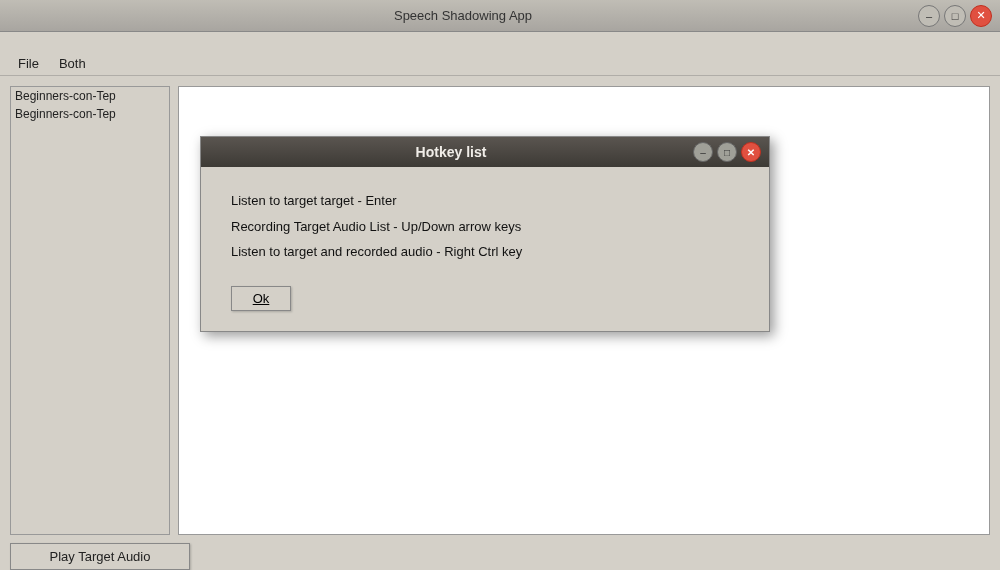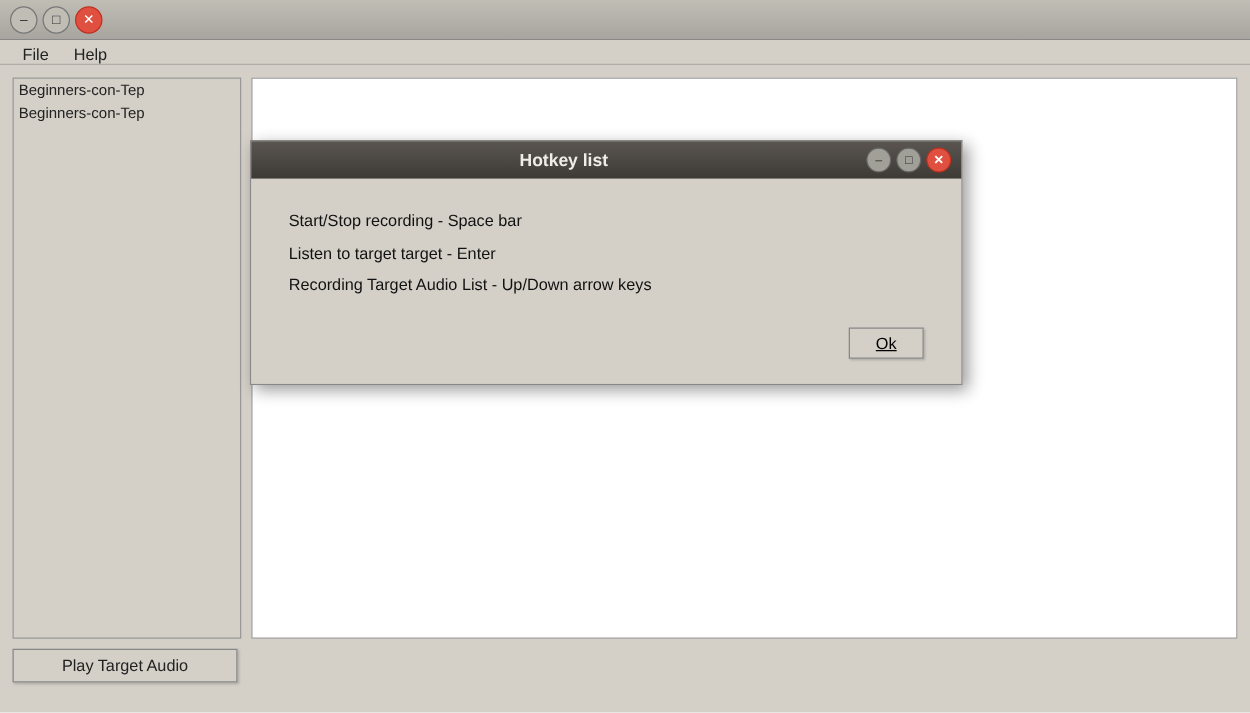--- a/index.html
+++ b/index.html
@@ -50,23 +50,23 @@
     }
     .title-btn.close {
       background: #e05040;
       border-color: #c03020;
       color: white;
     }
 
     
     .menu-bar {
       background: #d4d0c8;
-      height: 20px;
-      display: flex;
-      align-items: flex-start;
+      height: 44px;
+      display: flex;
+      align-items: flex-end;
       padding: 0 8px;
       border-bottom: 1px solid #b0ada8;
     }
     .menu-item {
       padding: 4px 10px;
       font-size: 13px;
       color: #222;
       cursor: pointer;
     }
 
@@ -81,21 +81,21 @@
     }
 
     
     .content-area {
       display: flex;
       flex: 1;
       gap: 8px;
     }
 
     .list-panel {
-      width: 183px;
+      width: 160px;
       background: #d4d0c8;
       border: 1px solid #999;
       overflow-y: auto;
       flex-shrink: 0;
     }
     .list-item {
       padding: 2px 4px;
       font-size: 12px;
       color: #222;
       white-space: nowrap;
@@ -201,21 +201,21 @@
     }
     .hotkey-item {
       font-size: 13px;
       color: #111;
       margin-bottom: 6px;
       line-height: 1.5;
     }
 
     .dialog-ok-row {
       display: flex;
-      justify-content: flex-end;
+      justify-content: flex-start;
       text-decoration: underline;
     }
     .ok-btn {
       min-width: 60px;
       padding: 4px 20px;
       background: #d4d0c8;
       border: 1px solid #888;
       cursor: pointer;
       font-size: 13px;
       box-shadow: 1px 1px 2px rgba(0,0,0,0.2);
@@ -223,30 +223,31 @@
 
     
     .list-panel::-webkit-scrollbar { width: 12px; }
     .list-panel::-webkit-scrollbar-track { background: #d4d0c8; }
     .list-panel::-webkit-scrollbar-thumb { background: #aaa; border: 1px solid #888; }
   </style>
 </head>
 <body>
 
 <div class="title-bar">
+  <div class="title-bar-title">Speech Shadowing App</div>
   <div class="title-bar-controls">
     <div class="title-btn">–</div>
     <div class="title-btn">□</div>
     <div class="title-btn close">✕</div>
   </div>
 </div>
 
 <div class="menu-bar">
   <div class="menu-item">File</div>
-  <div class="menu-item">Help</div>
+  <div class="menu-item">Both</div>
 </div>
 
 <div class="main-content">
   <div class="content-area">
     <div class="list-panel">
       <div class="list-item">Beginners-con-Tep</div>
       <div class="list-item">Beginners-con-Tep</div>
     </div>
     <div class="text-panel"></div>
   </div>
@@ -261,23 +262,23 @@
       <div class="dialog-title-bar">
         <div class="dialog-title">Hotkey list</div>
         <div class="dialog-controls">
           <div class="dialog-btn">–</div>
           <div class="dialog-btn">□</div>
           <div class="dialog-btn close">✕</div>
         </div>
       </div>
       <div class="dialog-body">
         <div class="hotkey-list">
-          <div class="hotkey-item">Start/Stop recording - Space bar</div>
           <div class="hotkey-item">Listen to target target - Enter</div>
           <div class="hotkey-item">Recording Target Audio List - Up/Down arrow keys</div>
+          <div class="hotkey-item">Listen to target and recorded audio - Right Ctrl key</div>
         </div>
         <div class="dialog-ok-row">
           <button class="ok-btn">Ok</button>
         </div>
       </div>
     </div>
   </div>
 </div>
 
 </body></html>

